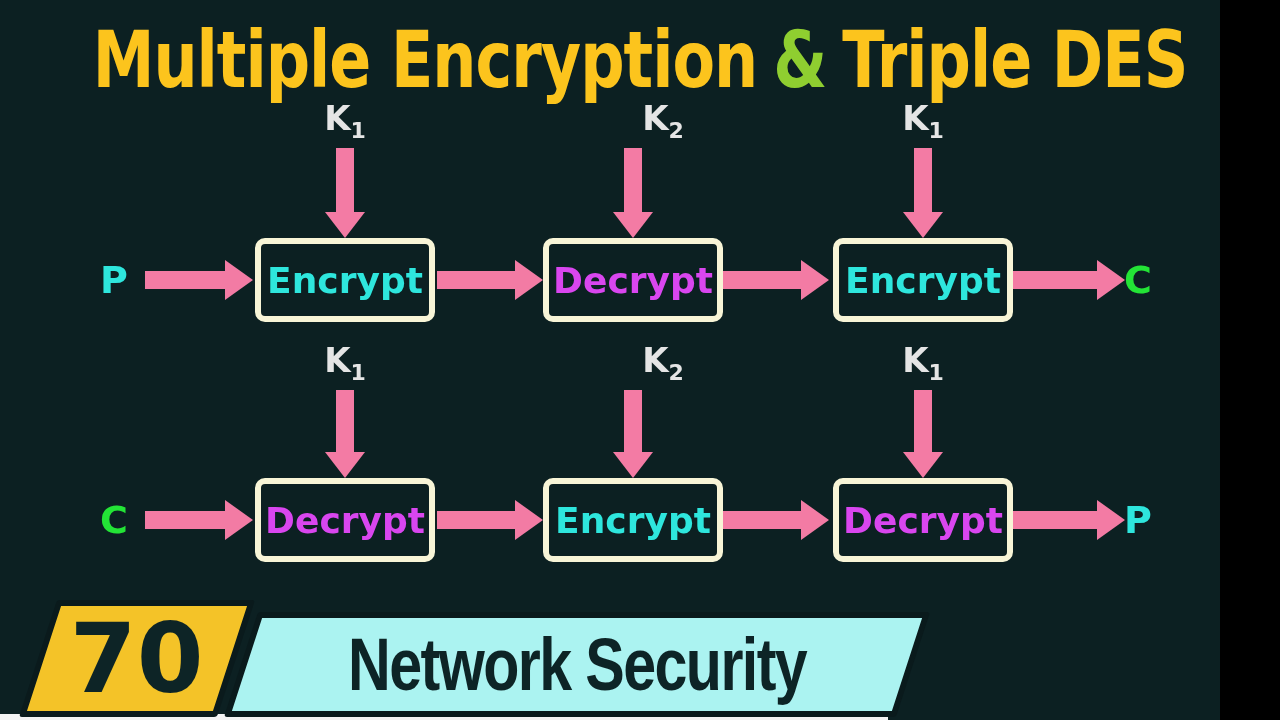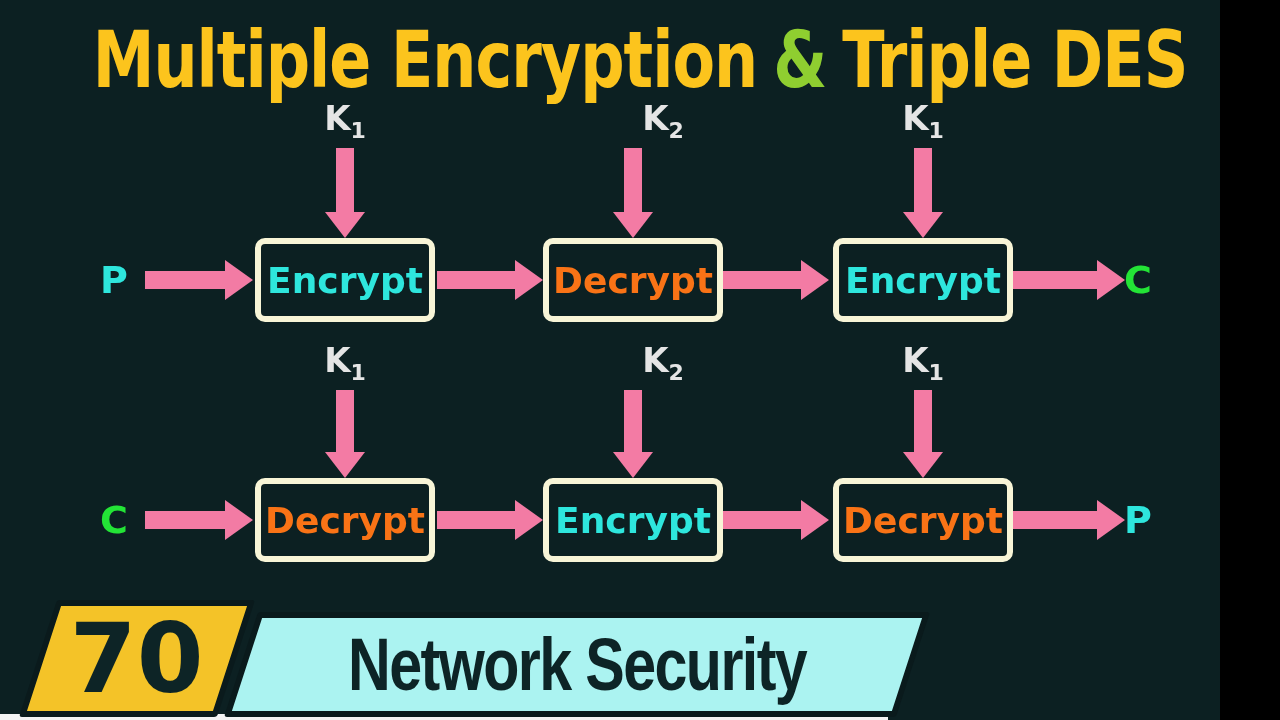--- a/index.html
+++ b/index.html
@@ -48,21 +48,21 @@
   .ha4{left:1013px;width:112px;} .ha4 .shaft{width:84px;}
   
   .opbox{
     position:absolute;width:180px;height:84px;box-sizing:border-box;
     border:6px solid #f8f5d7;border-radius:10px;background:#0c2022;
     display:flex;align-items:center;justify-content:center;
     font-size:36px;font-weight:bold;letter-spacing:0;
   }
   .bx1{left:255px;} .bx2{left:543px;} .bx3{left:833px;}
   .brow0{top:238px;} .brow1{top:478px;}
-  .op-cyan{color:#2ee6dd;} .op-green{color:#f97316;}
+  .op-cyan{color:#2ee6dd;} .op-green{color:#d946ef;}
   
   .endlabel{
     position:absolute;width:60px;height:52px;text-align:center;line-height:52px;
     font-size:38px;font-weight:bold;
   }
   .el-left{left:84px;} .el-right{left:1108px;}
   .elrow0{top:254px;} .elrow1{top:494px;}
   .lbl-cyan{color:#2ee6dd;} .lbl-green{color:#23e436;}
   
   .bottom-strip{position:absolute;left:0;top:714px;width:888px;height:6px;background:#f4f4f4;}

